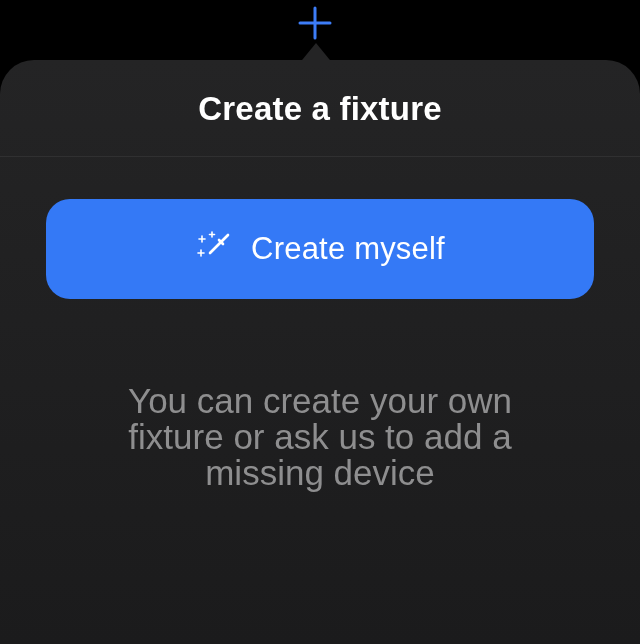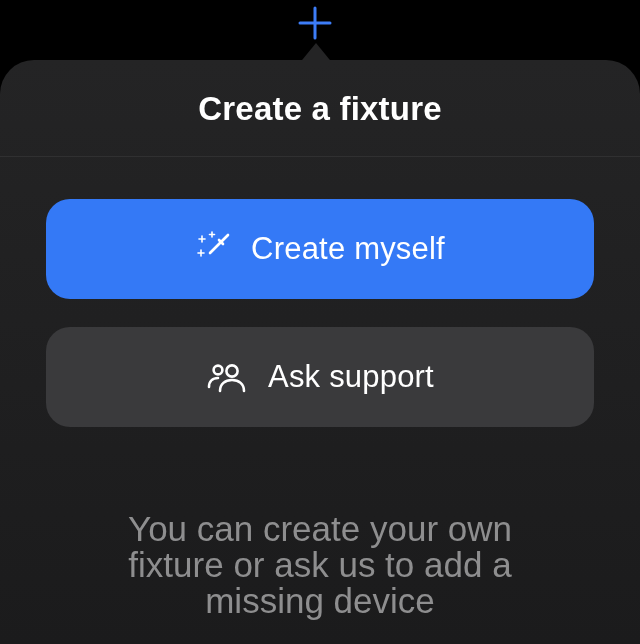--- a/index.html
+++ b/index.html
@@ -153,33 +153,20 @@
               <line x1="17" y1="2" x2="17" y2="7"></line>
               <line x1="14.5" y1="4.5" x2="19.5" y2="4.5"></line>
               <line x1="6" y1="20" x2="6" y2="26"></line>
               <line x1="3" y1="23" x2="9" y2="23"></line>
             </g>
           </svg>
         </span>
         <span>Create myself</span>
       </button>
 
-      <button class="btn btn-secondary">
-        <span>
-          <svg width="44" height="34" viewBox="0 0 44 34" fill="none" stroke="#fff" stroke-width="2.6" stroke-linecap="round" stroke-linejoin="round">
-
-            <circle cx="26" cy="11" r="5.6"></circle>
-            <path d="M14 31 c0-7 5-11 12-11 s12 4 12 11"></path>
-
-            <circle cx="12" cy="10" r="4.4"></circle>
-            <path d="M3 27 c0-5.5 3.5-9 9-9"></path>
-          </svg>
-        </span>
-        <span>Ask support</span>
-      </button>
 
       <div class="desc">You can create your own fixture or ask us to add a missing device</div>
 
     </div>
 
   </div>
 
 </div>
 
 </body></html>

